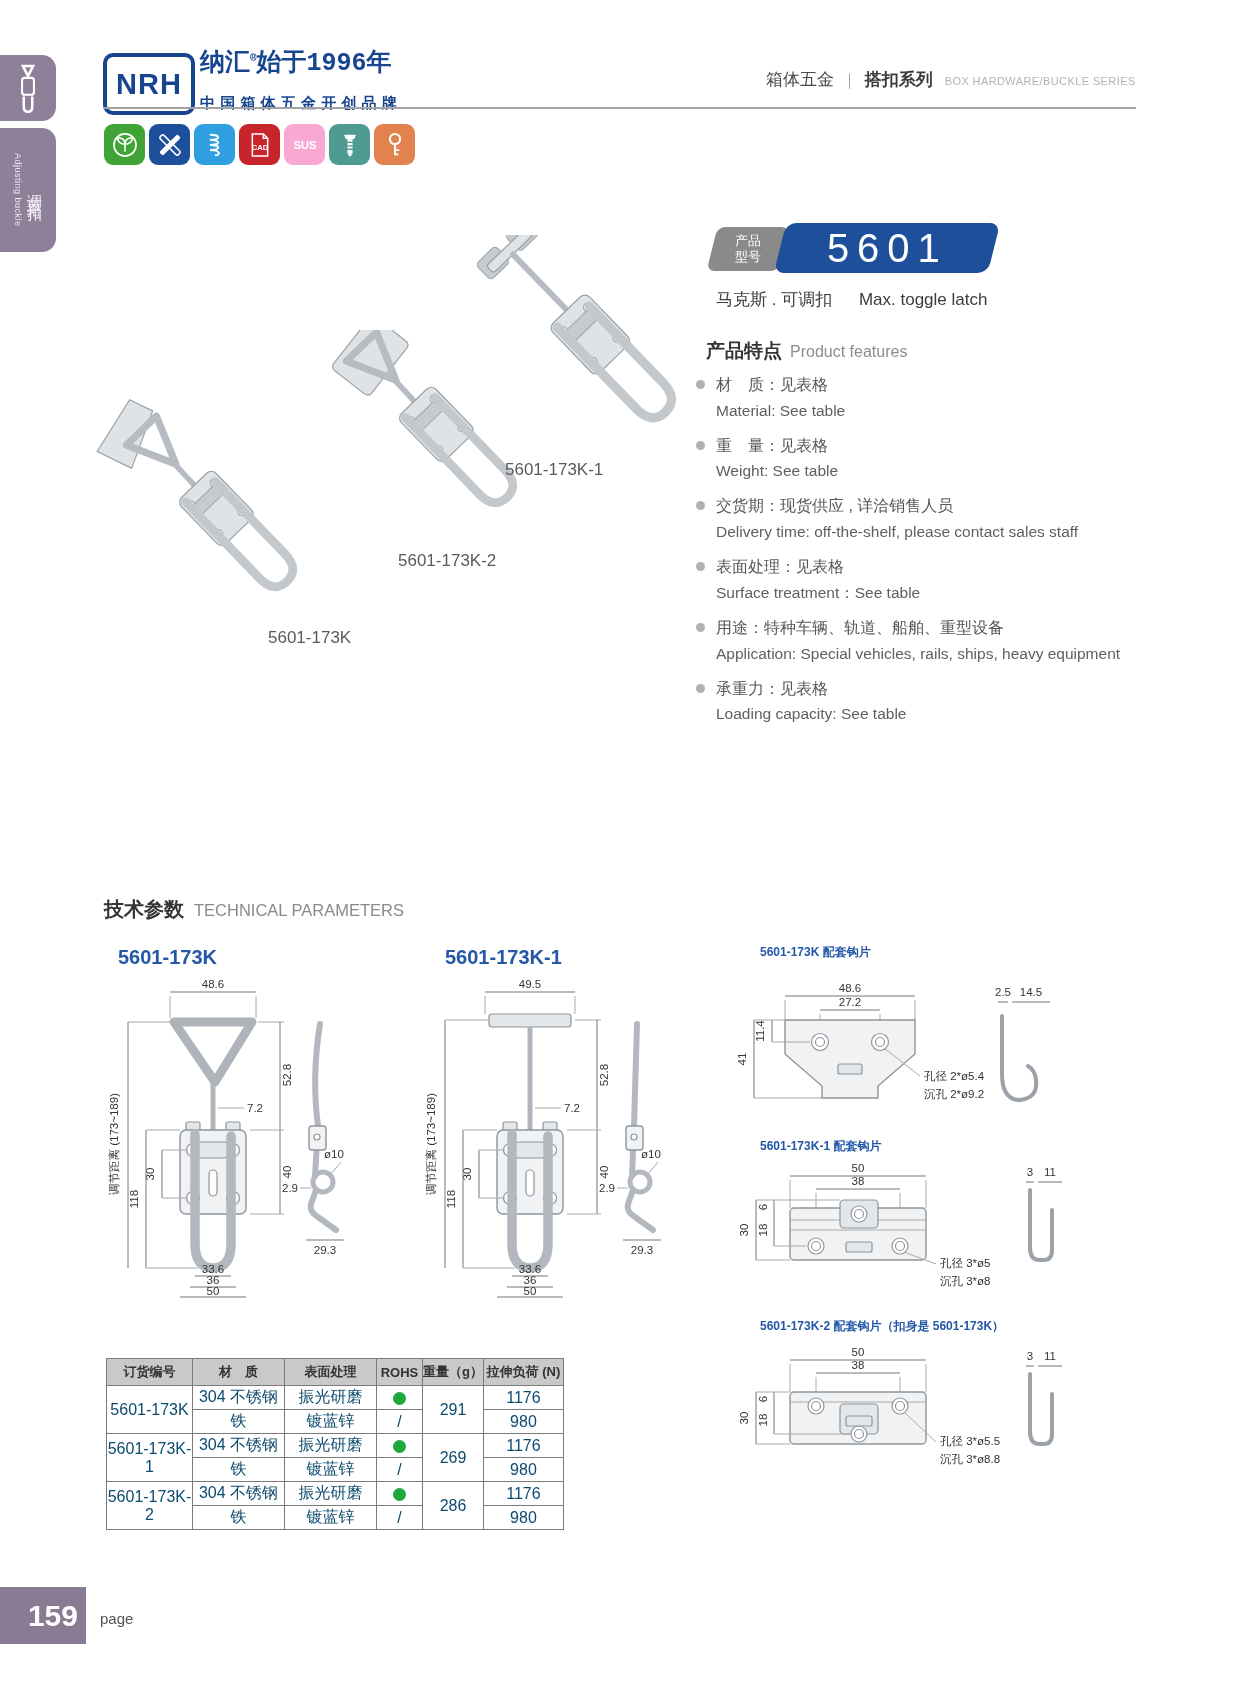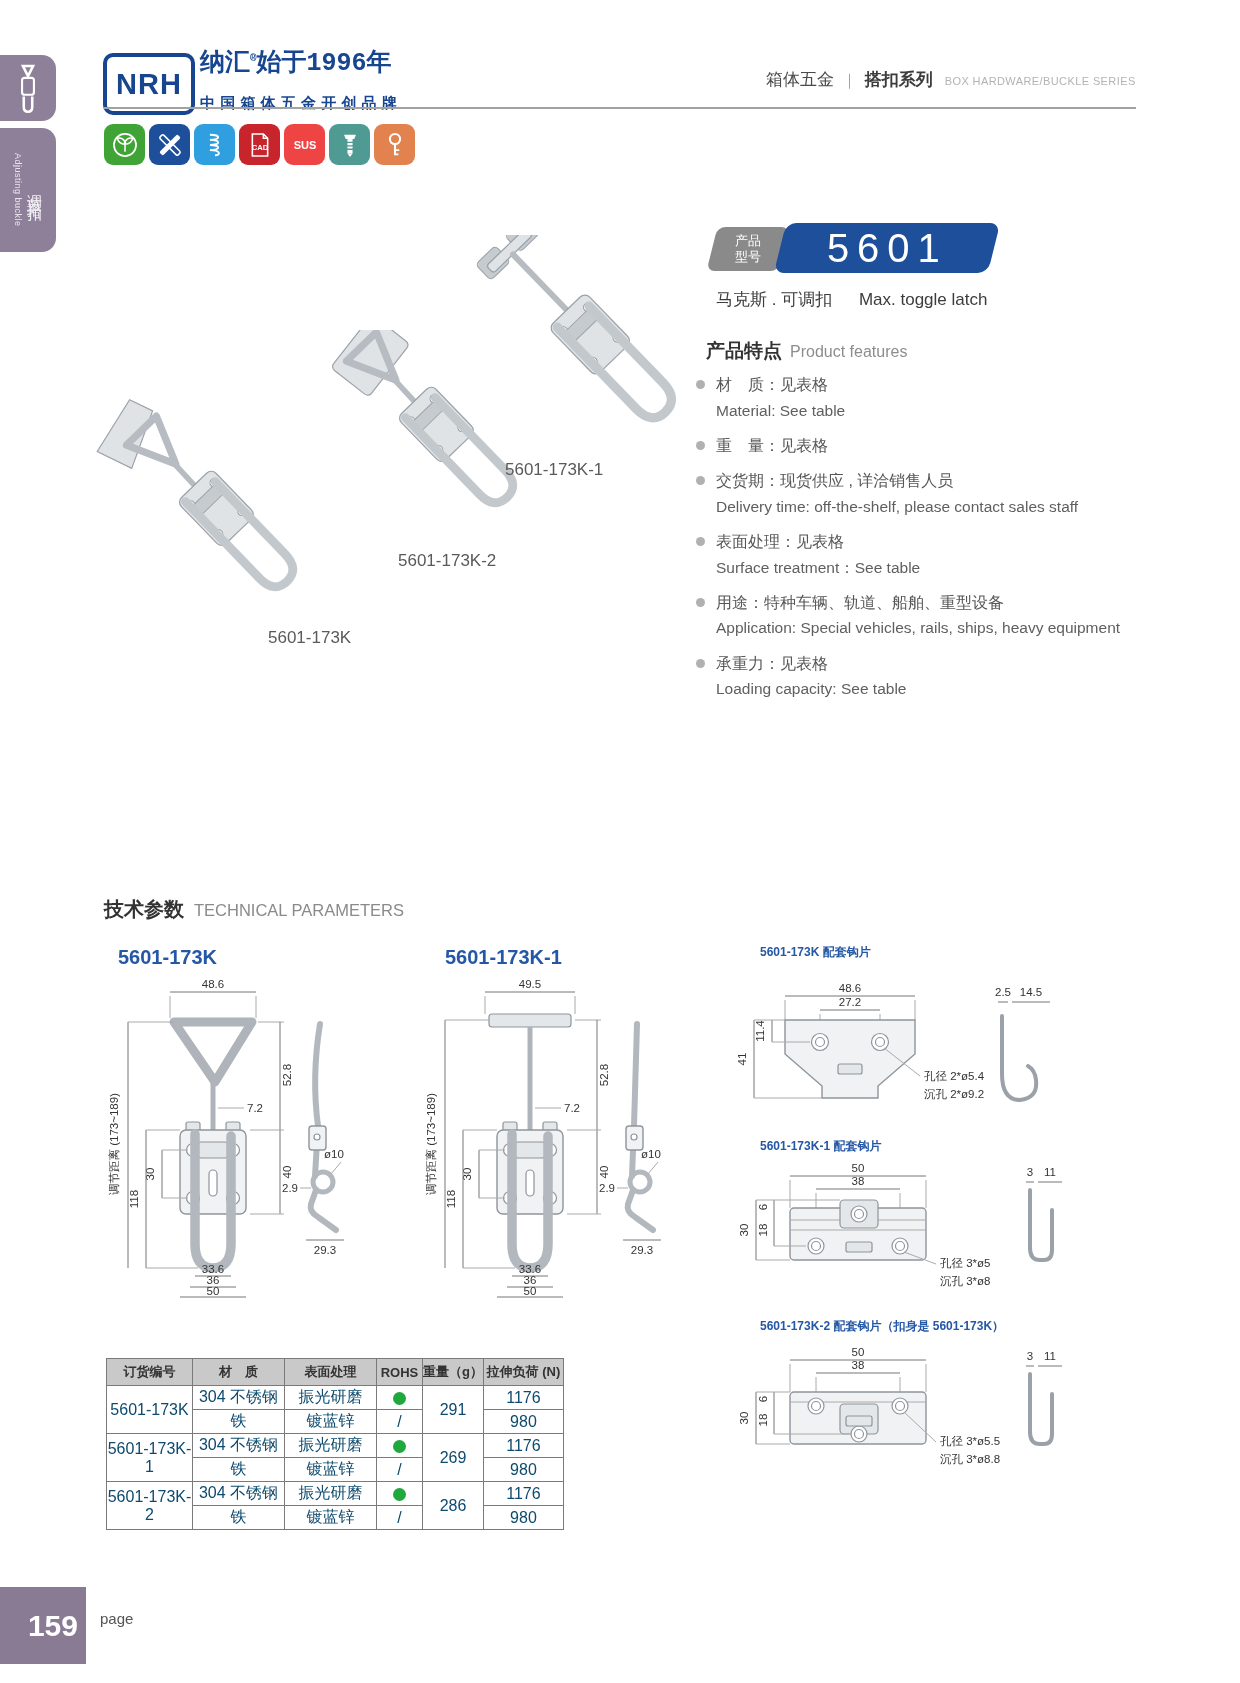--- a/index.html
+++ b/index.html
@@ -73,21 +73,21 @@
   .pstroke2{fill:none;stroke:#c3c8cd;stroke-width:11;stroke-linecap:round;}
   .pstem{stroke:#b6bcc2;stroke-width:7;stroke-linecap:round;}
   .photo-label{position:absolute;font-size:17px;color:#5a5a5a;}
   
   .spec{position:absolute;left:106px;top:1358px;border-collapse:collapse;table-layout:fixed;}
   .spec th,.spec td{border:1px solid #7a7a7a;text-align:center;padding:0;}
   .spec th{background:#c9c9c9;font-size:13px;font-weight:bold;color:#333;height:26px;white-space:nowrap;}
   .spec td{font-size:16px;color:#0c4a6e;height:23px;}
   .dot{display:inline-block;width:13px;height:13px;border-radius:50%;background:#1fa83c;vertical-align:middle;}
   
-  .pg-badge{left:0;top:1587px;width:86px;height:77px;background:#8a7b95;display:flex;align-items:center;justify-content:flex-end;}
+  .pg-badge{left:0;top:1587px;width:86px;height:57px;background:#8a7b95;display:flex;align-items:center;justify-content:flex-end;}
   .pg-badge .num{color:#fff;font-size:30px;font-weight:bold;padding-right:8px;}
   .pg-label{left:100px;top:1610px;font-size:15px;color:#555;}
 </style>
 </head>
 <body>
 
 <div class="page">
 
   <div class="side-tab tab1">
     <svg width="30" height="56" viewBox="0 0 34 66">
@@ -138,21 +138,21 @@
           <path d="M14,8 C27,8 27,14 14,14 C27,14 27,20 14,20 C27,20 27,26 14,26 C27,26 27,32 20,32" fill="none" stroke="#fff" stroke-width="2.2"></path>
         </svg>
     </span>
     <span class="cicon" style="background:#c8242c">
       <svg width="34" height="34" viewBox="0 0 40 40">
           <path d="M11,7 h13 l5,5 v21 h-18 z" fill="none" stroke="#fff" stroke-width="1.8"></path>
           <path d="M24,7 v5 h5" fill="none" stroke="#fff" stroke-width="1.8"></path>
           <text x="20" y="26" font-size="9" font-weight="bold" fill="#fff" text-anchor="middle">CAD</text>
         </svg>
     </span>
-    <span class="cicon" style="background:#ef4444">
+    <span class="cicon" style="background:#f9a8d4">
       <svg width="34" height="34" viewBox="0 0 40 40">
           <text x="20" y="25" font-size="13" font-weight="bold" fill="#fff" text-anchor="middle">SUS</text>
         </svg>
     </span>
     <span class="cicon" style="background:#4f9b94">
       <svg width="34" height="34" viewBox="0 0 40 40">
           <path d="M13,8 h14 l-2,5 h-10 z" fill="#fff"></path>
           <rect x="17" y="13" width="6" height="17" fill="#fff"></rect>
           <path d="M16,17 h8 M16,21 h8 M16,25 h8" stroke="#4f9b94" stroke-width="1.5"></path>
           <path d="M17,30 l3,4 l3,-4 z" fill="#fff"></path>
@@ -233,20 +233,21 @@
   </div>
   <ul class="abs feats">
     <li>
         <span class="bullet"></span>
       <div class="cn">材　质：见表格</div>
         <div class="en">Material: See table</div>
       </li>
     <li>
         <span class="bullet"></span>
       <div class="cn">重　量：见表格</div>
+        <div class="en">Weight: See table</div>
       </li>
     <li>
         <span class="bullet"></span>
       <div class="cn">交货期：现货供应 , 详洽销售人员</div>
         <div class="en">Delivery time: off-the-shelf, please contact sales staff</div>
       </li>
     <li>
         <span class="bullet"></span>
       <div class="cn">表面处理：见表格</div>
         <div class="en">Surface treatment：See table</div>

